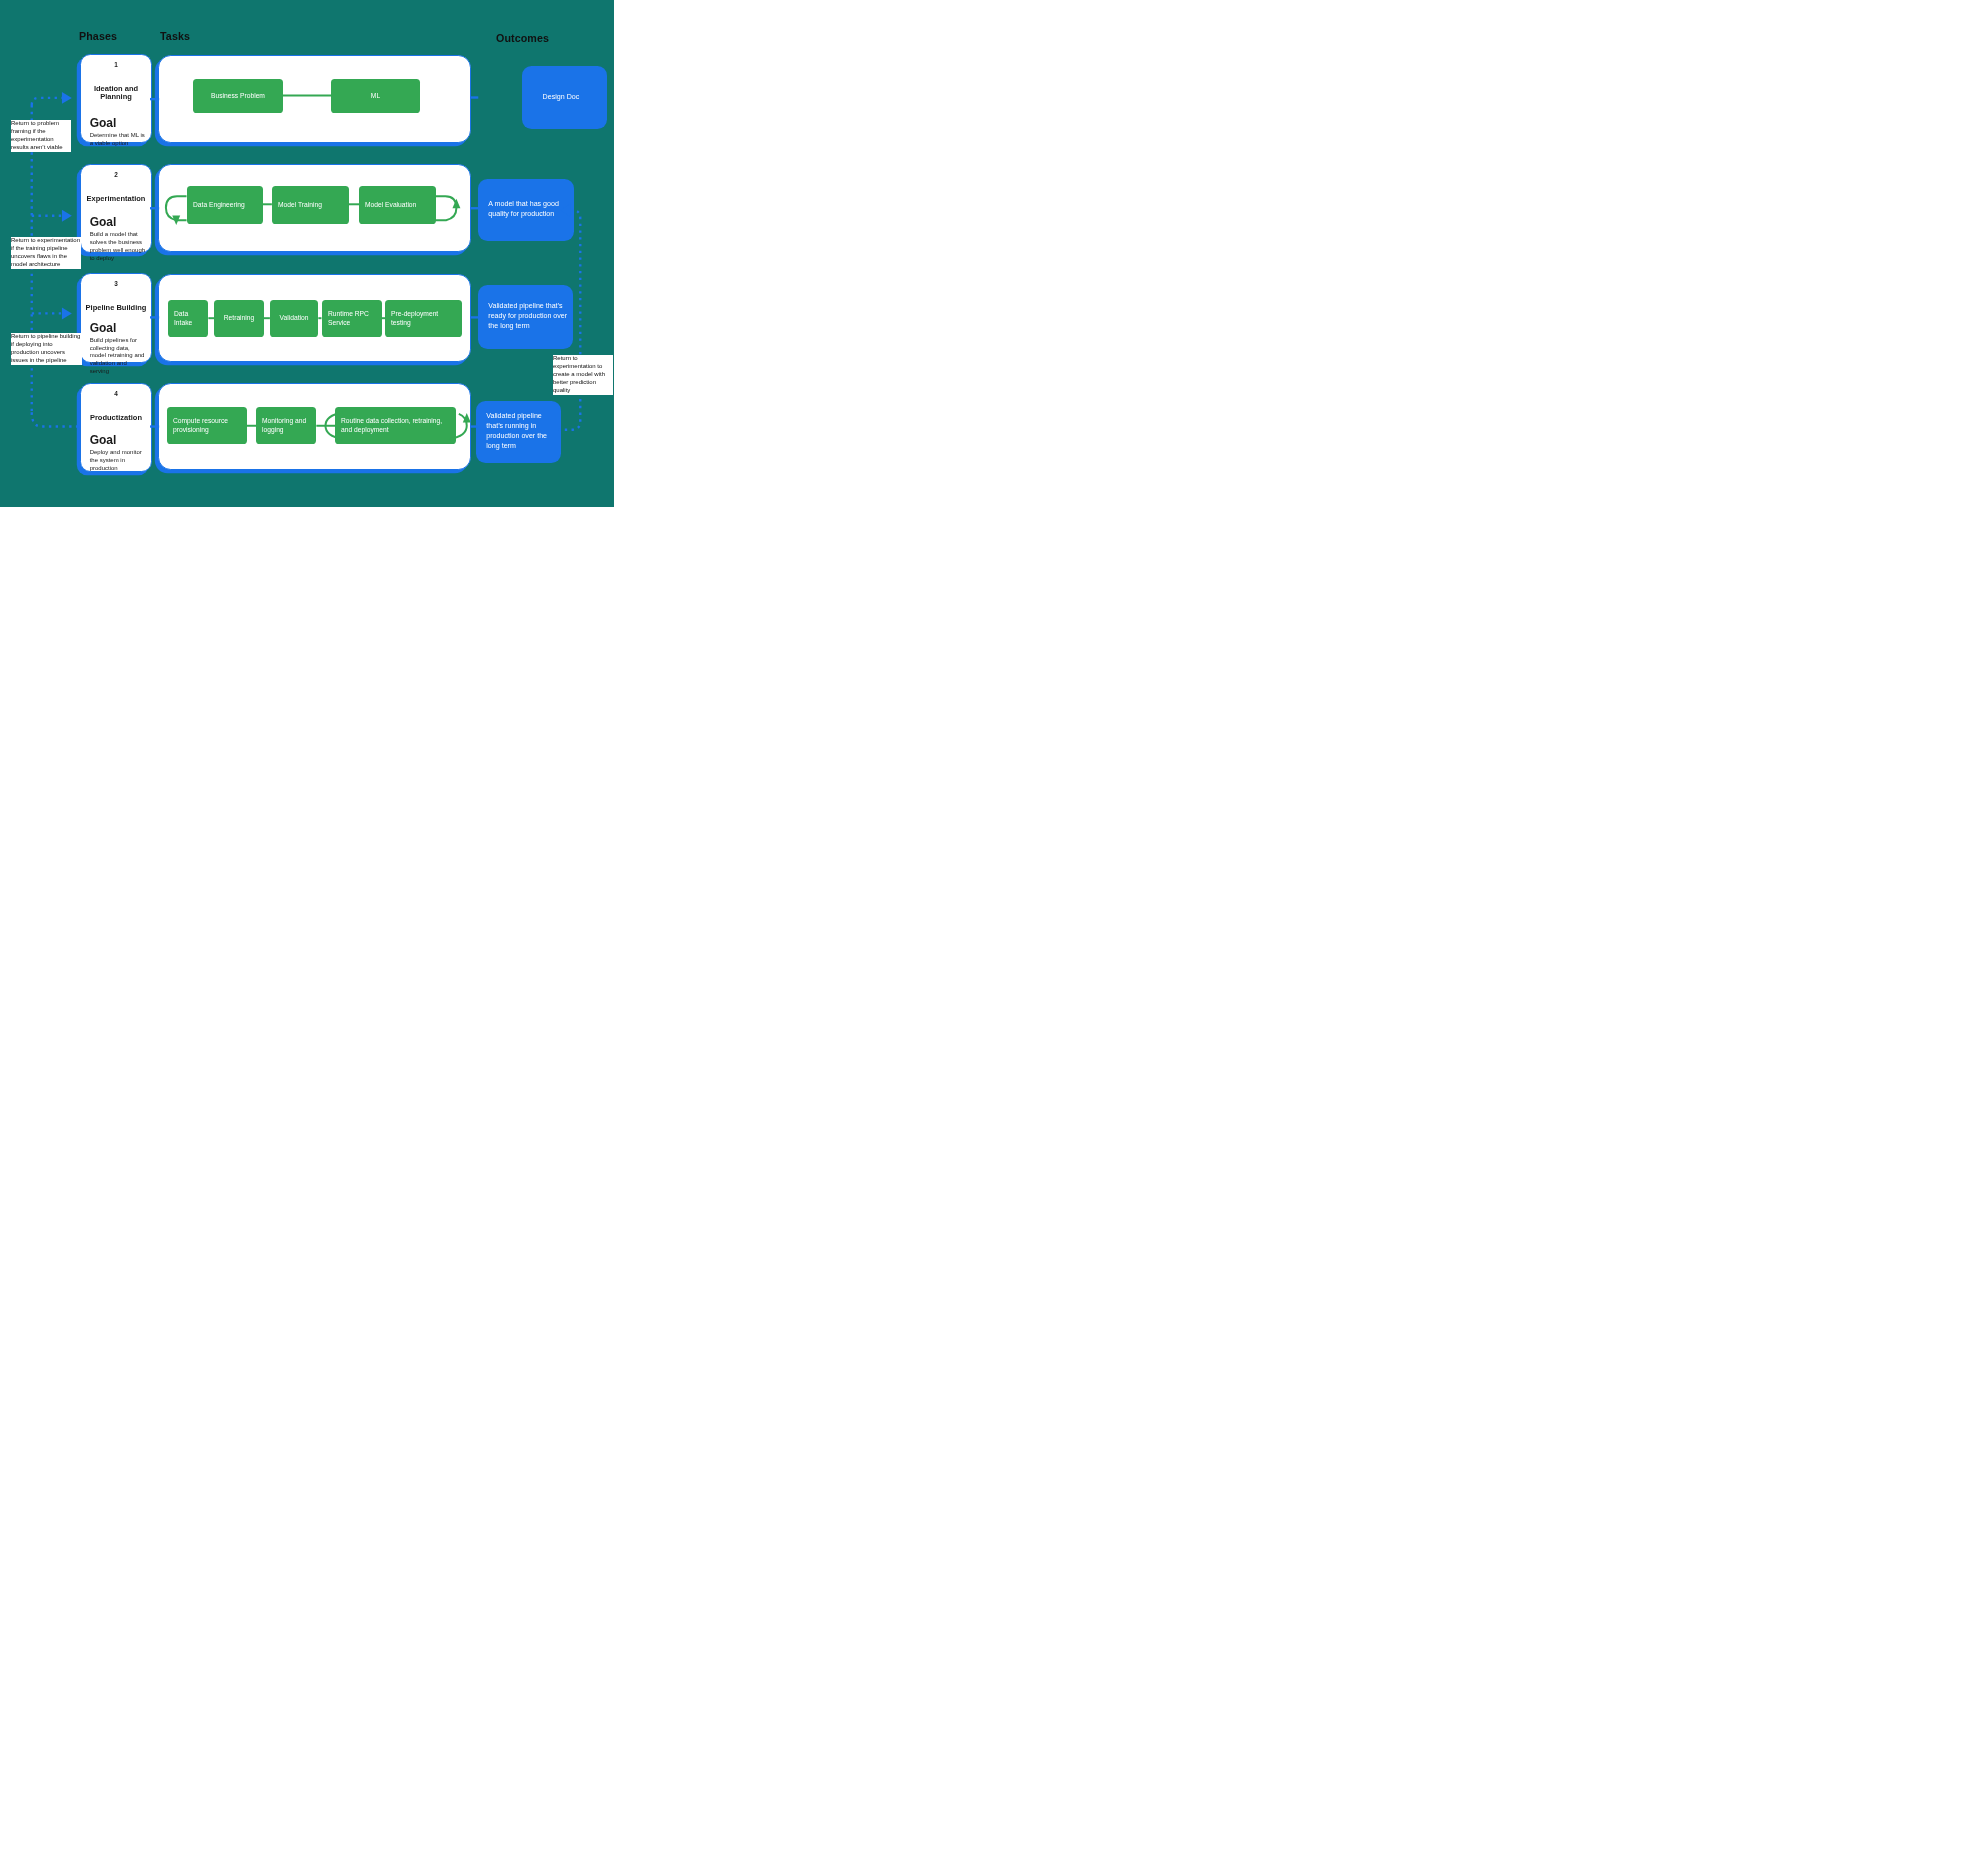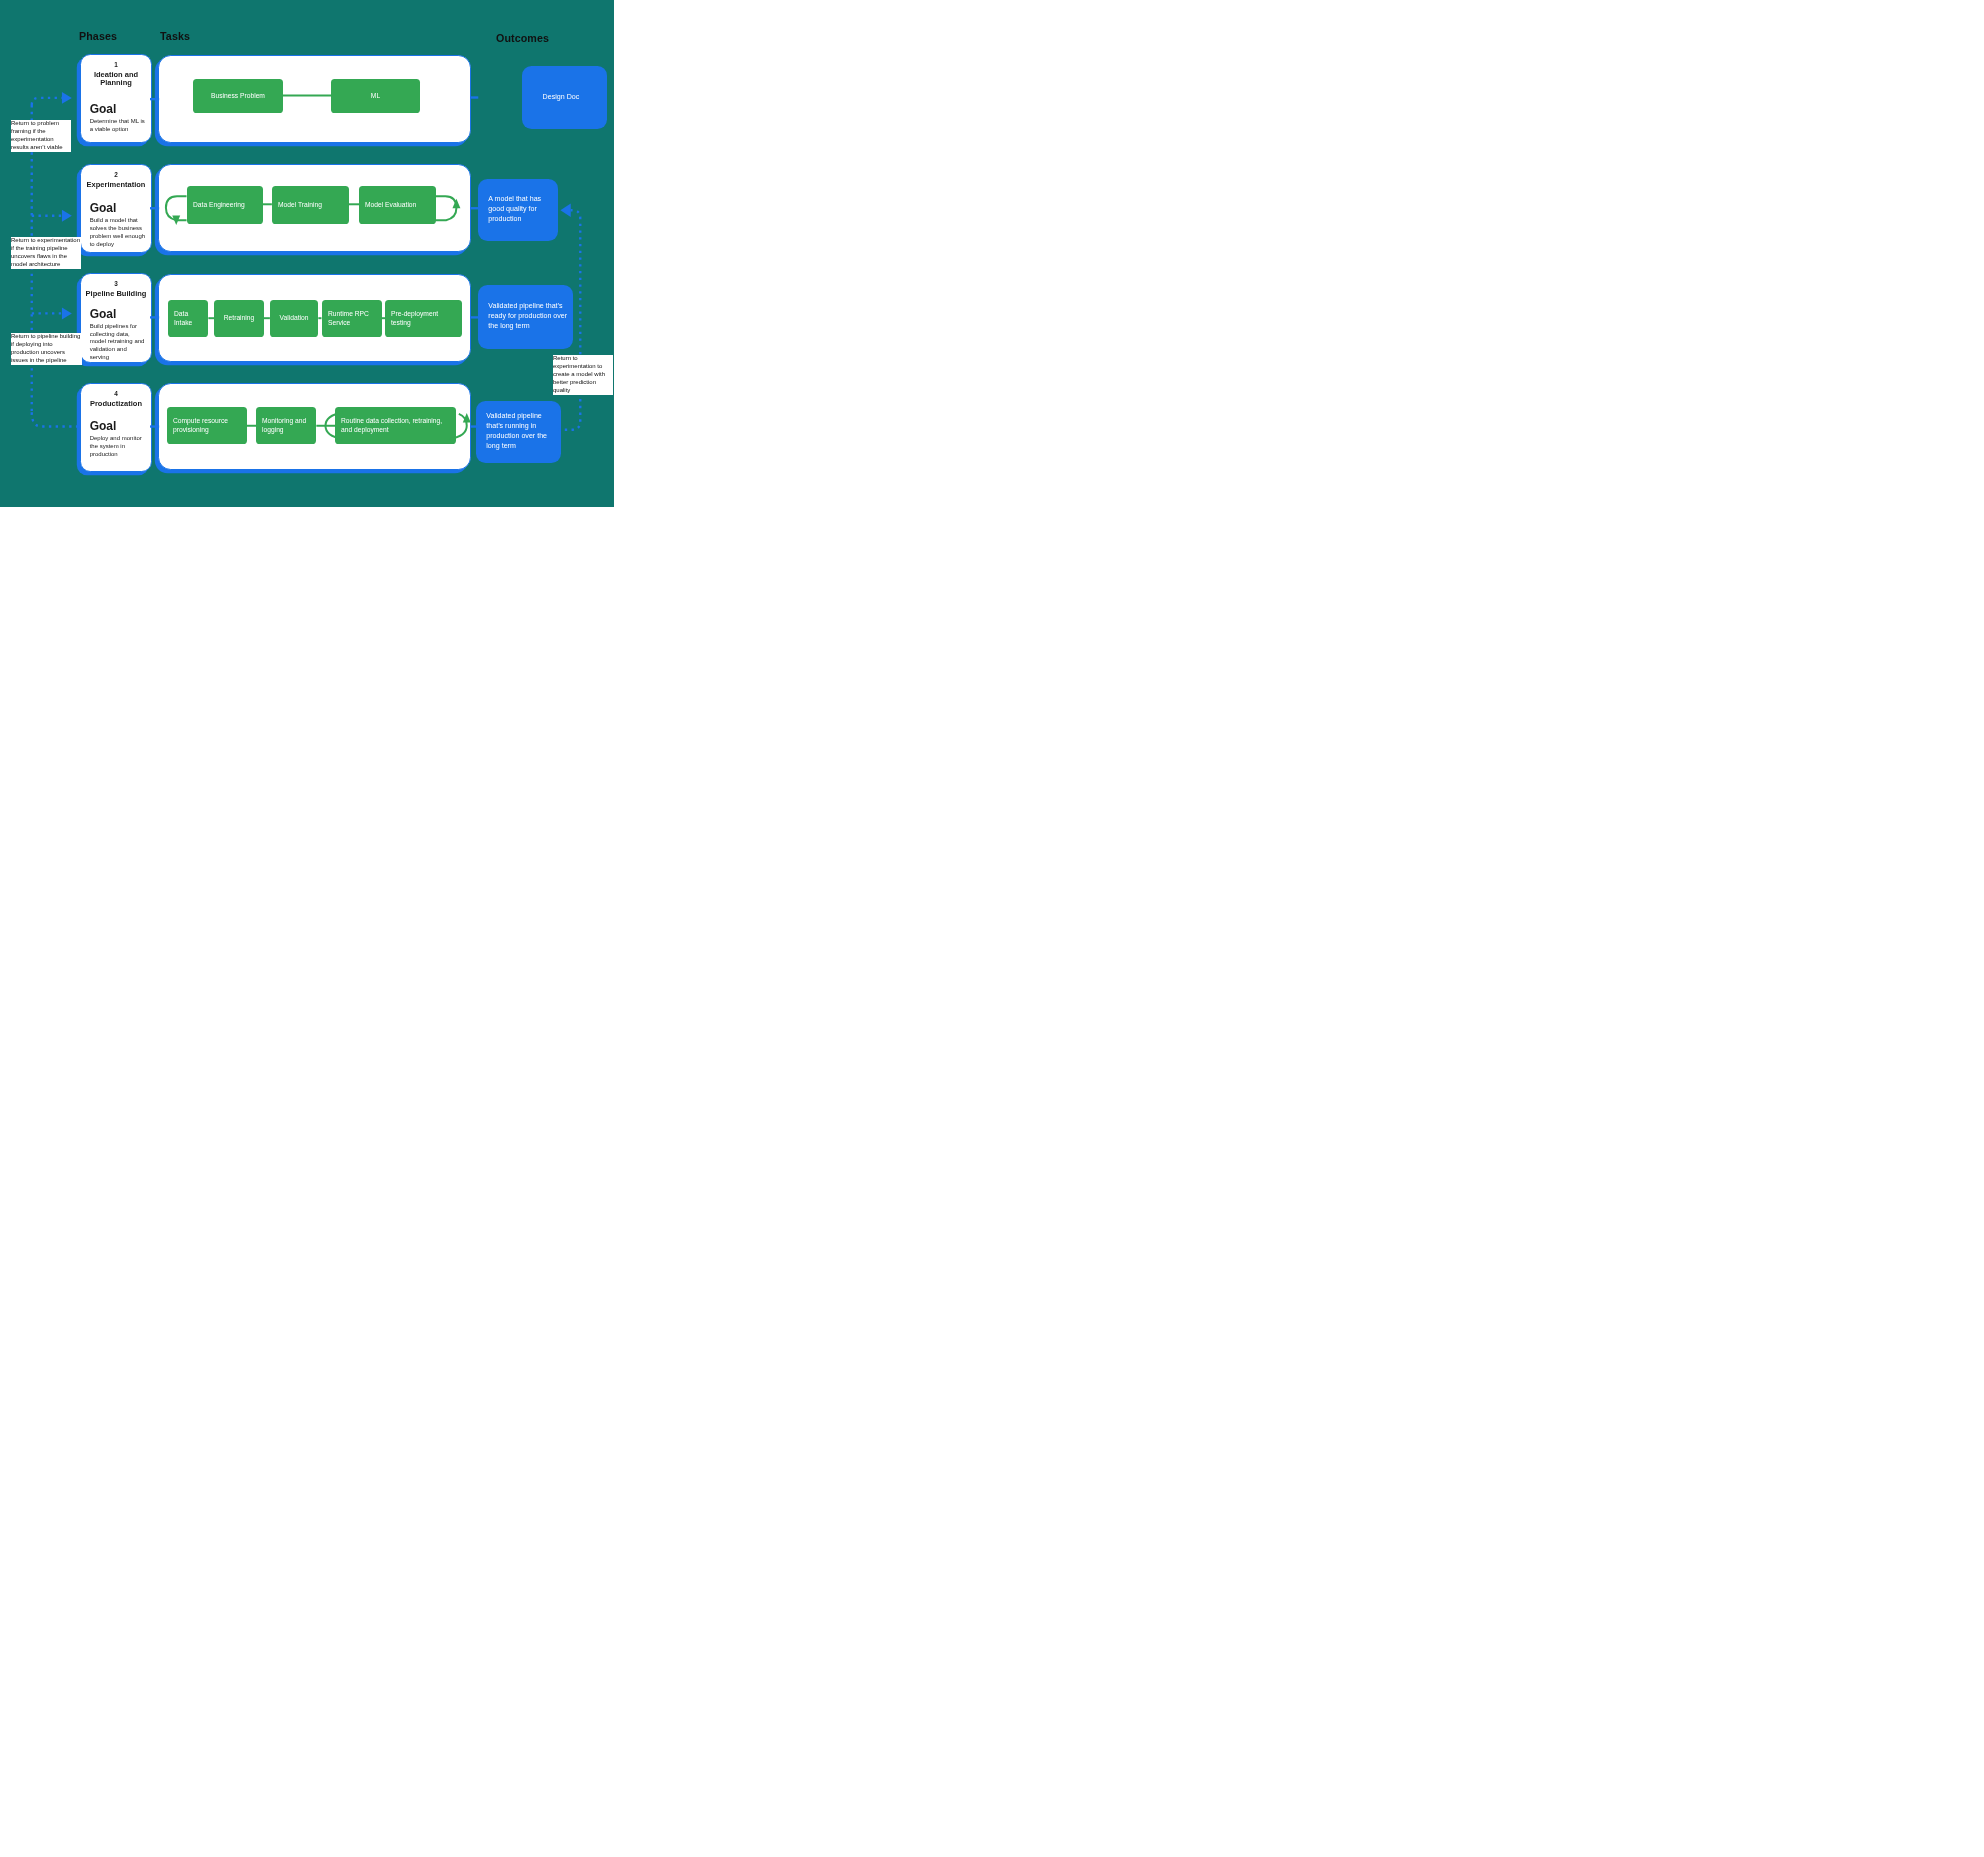--- a/index.html
+++ b/index.html
@@ -8,21 +8,21 @@
     font-family:"Liberation Sans", sans-serif;color:#1a1a1a;
   }
   .col-header{position:absolute;font-size:10.7px;font-weight:bold;color:#111;letter-spacing:0.1px;}
   
   .phase{
     position:absolute;left:80px;width:72px;background:#fff;
     border:1.6px solid #1a73e8;border-radius:10.3px;
     box-shadow:-3.2px 3.2px 0 0 #1a73e8;box-sizing:border-box;
   }
   .phase-number{text-align:center;font-weight:bold;font-size:6.4px;margin-top:5.6px;}
-  .phase-title{text-align:center;font-weight:bold;font-size:7.5px;line-height:1.12;margin-top:3px;padding:0 0.8px;}
+  .phase-title{text-align:center;font-weight:bold;font-size:7.5px;line-height:1.12;margin-top:17px;padding:0 0.8px;}
   .goal-label{font-weight:bold;font-size:12px;margin:14.3px 0 0 8.7px;}
   .goal-text{font-size:6px;line-height:1.32;margin:2px 4.8px 0 8.7px;}
   
   .tasks-box{
     position:absolute;left:158px;width:313px;background:#fff;
     border:1.6px solid #1a73e8;border-radius:12.7px;
     box-shadow:-3.2px 3.2px 0 0 #1a73e8;box-sizing:border-box;
   }
   
   .task{
@@ -69,21 +69,21 @@
     <div class="phase" style="top:164px;height:89px;">
       <div class="phase-number">2</div>
       <div class="phase-title">Experimentation</div>
       <div class="goal-label" style="margin-top:12px;">Goal</div>
       <div class="goal-text">Build a model that solves the business problem well enough to deploy</div>
     </div>
     <div class="tasks-box" style="top:164px;height:88px;"></div>
     <div class="task" style="left:187px;top:186px;width:76px;height:38px;">Data Engineering</div>
     <div class="task" style="left:272px;top:186px;width:77px;height:38px;">Model Training</div>
     <div class="task" style="left:359px;top:186px;width:77px;height:38px;">Model Evaluation</div>
-    <div class="outcome" style="left:478px;top:179px;width:80px;height:62px;">A model that has good quality for production</div>
+    <div class="outcome" style="left:478px;top:179px;width:96px;height:62px;">A model that has good quality for production</div>
 
     <div class="phase" style="top:273px;height:90px;">
       <div class="phase-number">3</div>
       <div class="phase-title">Pipeline Building</div>
       <div class="goal-label" style="margin-top:8.7px;">Goal</div>
       <div class="goal-text">Build pipelines for collecting data, model retraining and validation and serving</div>
     </div>
     <div class="tasks-box" style="top:274px;height:88px;"></div>
     <div class="task" style="left:168px;top:300px;width:40px;height:37px;">Data Intake</div>
     <div class="task center" style="left:214px;top:300px;width:50px;height:37px;">Retraining</div>

